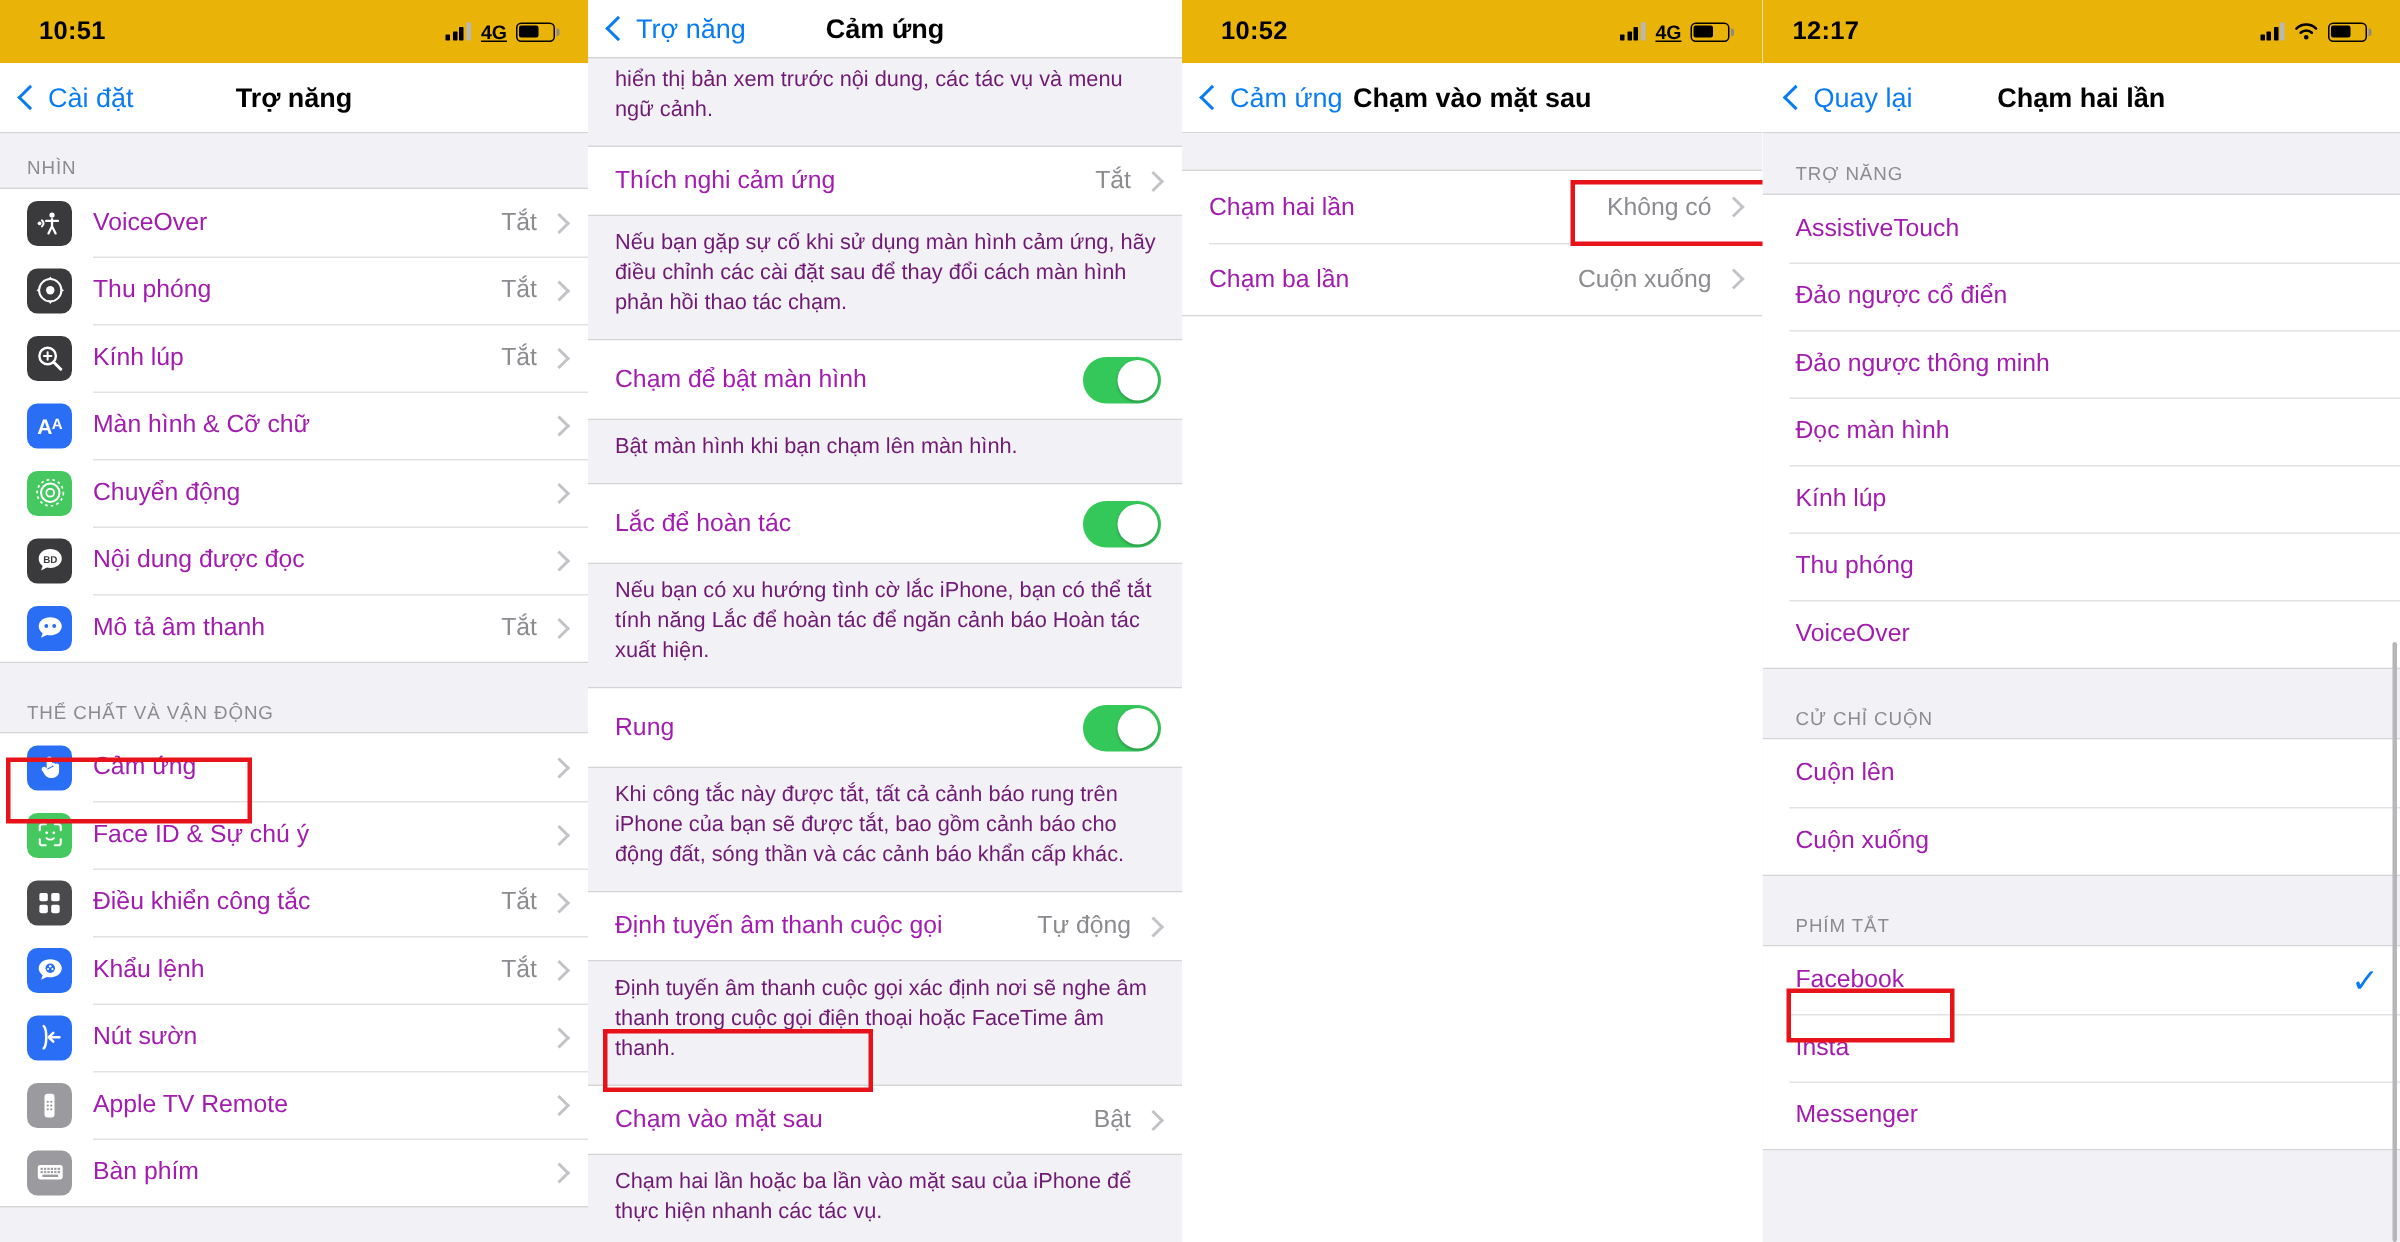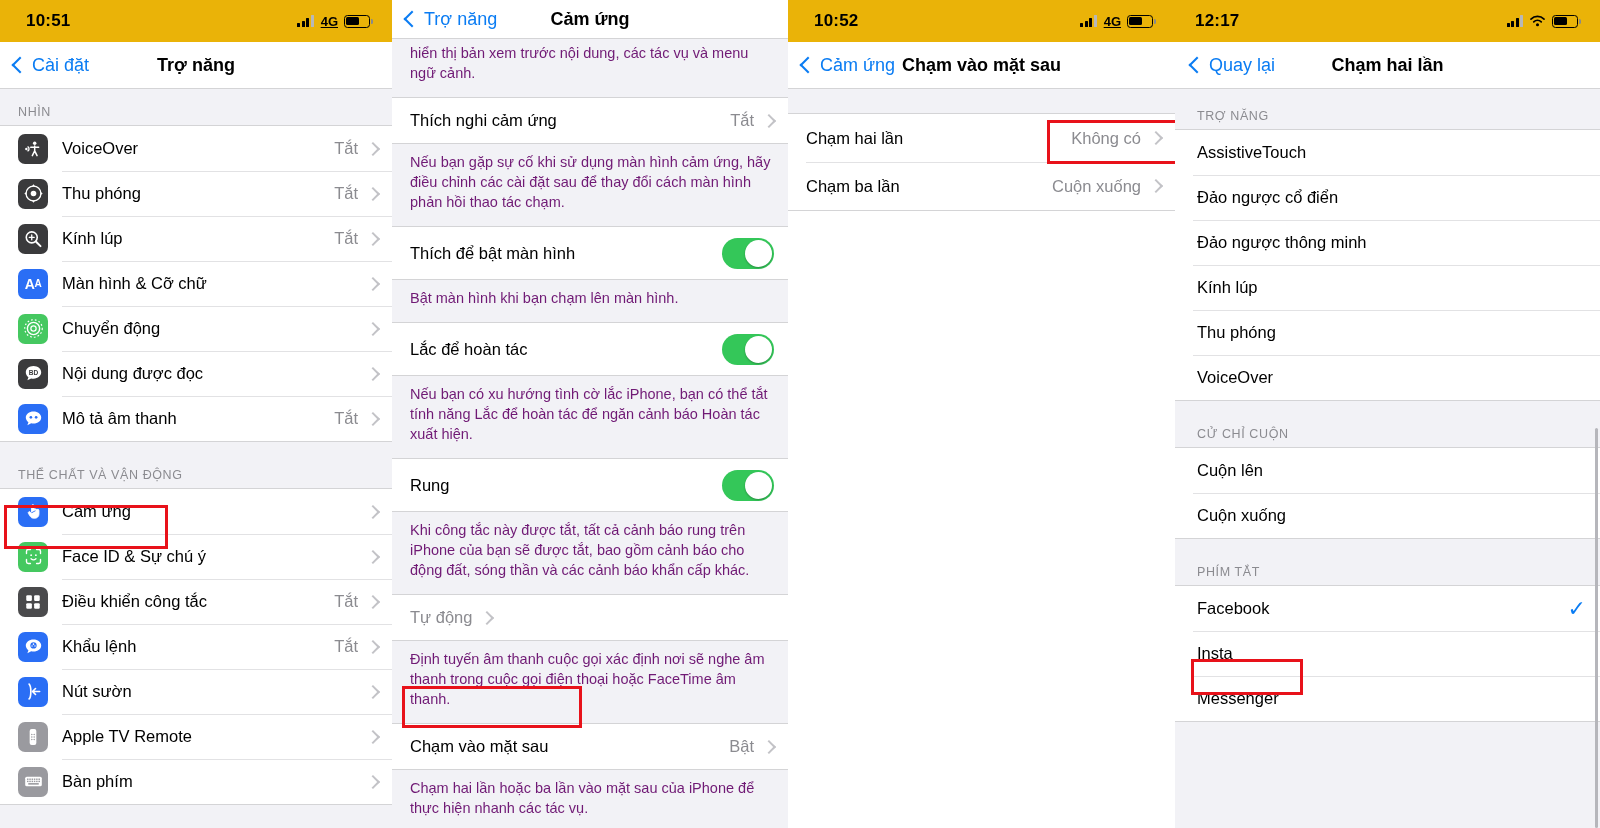--- a/index.html
+++ b/index.html
@@ -176,21 +176,21 @@
     display: flex;
     align-items: center;
     justify-content: center;
     color: #fff;
     font-size: 13px;
     font-weight: bold;
     overflow: hidden;
   }
   .row-label {
     font-size: 16.5px;
-    color: #000000;
+    color: #a21caf;
     flex: 1 1 auto;
     white-space: nowrap;
   }
   .row-value {
     font-size: 16.5px;
     color: #8b8b90;
     margin-right: 8px;
     white-space: nowrap;
   }
   .chev {
@@ -498,21 +498,21 @@
         <div class="row">
           <div class="row-label">Thích nghi cảm ứng</div>
           <div class="row-value">Tắt</div>
           <div class="chev"></div>
         </div>
       </div>
       <div class="footnote">Nếu bạn gặp sự cố khi sử dụng màn hình cảm ứng, hãy điều chỉnh các cài đặt sau để thay đổi cách màn hình phản hồi thao tác chạm.</div>
 
       <div class="rows">
         <div class="row" style="min-height:52px">
-          <div class="row-label">Thích để bật màn hình</div>
+          <div class="row-label">Chạm để bật màn hình</div>
           <div class="toggle"></div>
         </div>
       </div>
       <div class="footnote">Bật màn hình khi bạn chạm lên màn hình.</div>
 
       <div class="rows">
         <div class="row" style="min-height:52px">
           <div class="row-label">Lắc để hoàn tác</div>
           <div class="toggle"></div>
         </div>
@@ -522,20 +522,21 @@
       <div class="rows">
         <div class="row" style="min-height:52px">
           <div class="row-label">Rung</div>
           <div class="toggle"></div>
         </div>
       </div>
       <div class="footnote">Khi công tắc này được tắt, tất cả cảnh báo rung trên iPhone của bạn sẽ được tắt, bao gồm cảnh báo cho động đất, sóng thần và các cảnh báo khẩn cấp khác.</div>
 
       <div class="rows">
         <div class="row">
+          <div class="row-label">Định tuyến âm thanh cuộc gọi</div>
           <div class="row-value">Tự động</div>
           <div class="chev"></div>
         </div>
       </div>
       <div class="footnote">Định tuyến âm thanh cuộc gọi xác định nơi sẽ nghe âm thanh trong cuộc gọi điện thoại hoặc FaceTime âm thanh.</div>
 
       <div class="rows">
         <div class="row">
           <div class="row-label">Chạm vào mặt sau</div>
           <div class="row-value">Bật</div>
@@ -632,20 +633,23 @@
         <div class="row" style="padding-left:22px">
           <div class="row-label">AssistiveTouch</div>
         </div>
         <div class="row" style="padding-left:22px">
           <div class="row-label">Đảo ngược cổ điển</div>
         </div>
         <div class="row" style="padding-left:22px">
           <div class="row-label">Đảo ngược thông minh</div>
         </div>
         <div class="row" style="padding-left:22px">
+          <div class="row-label">Đọc màn hình</div>
+        </div>
+        <div class="row" style="padding-left:22px">
           <div class="row-label">Kính lúp</div>
         </div>
         <div class="row" style="padding-left:22px">
           <div class="row-label">Thu phóng</div>
         </div>
         <div class="row" style="padding-left:22px">
           <div class="row-label">VoiceOver</div>
         </div>
       </div>
 

